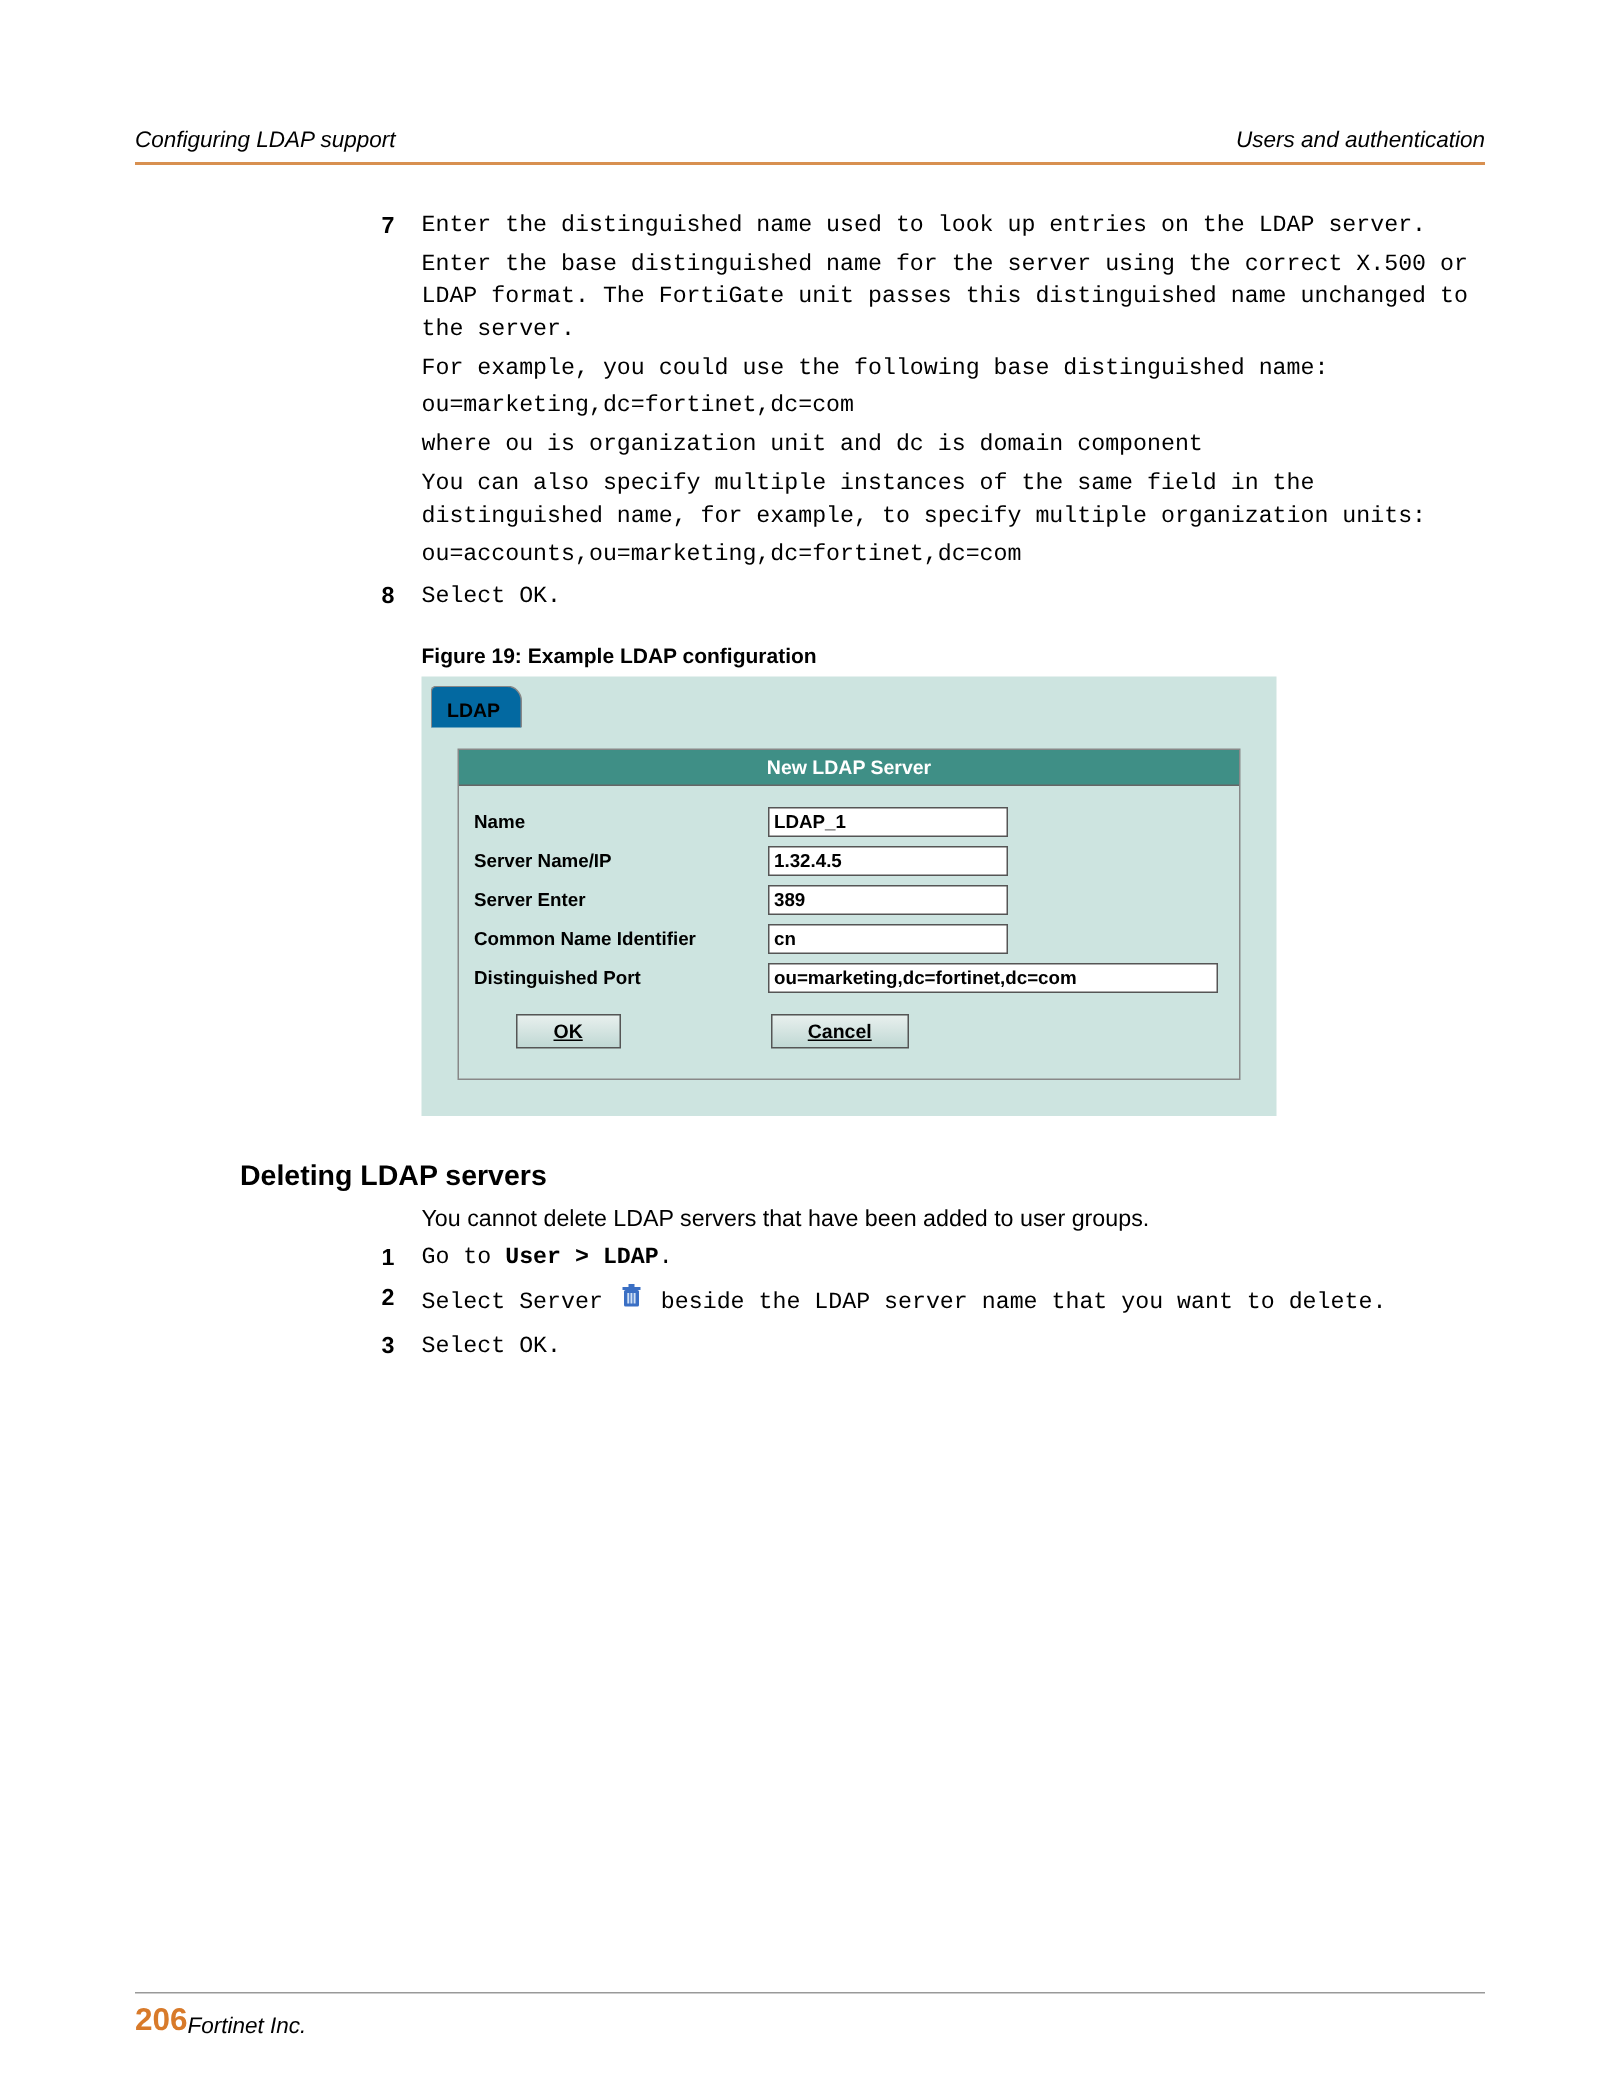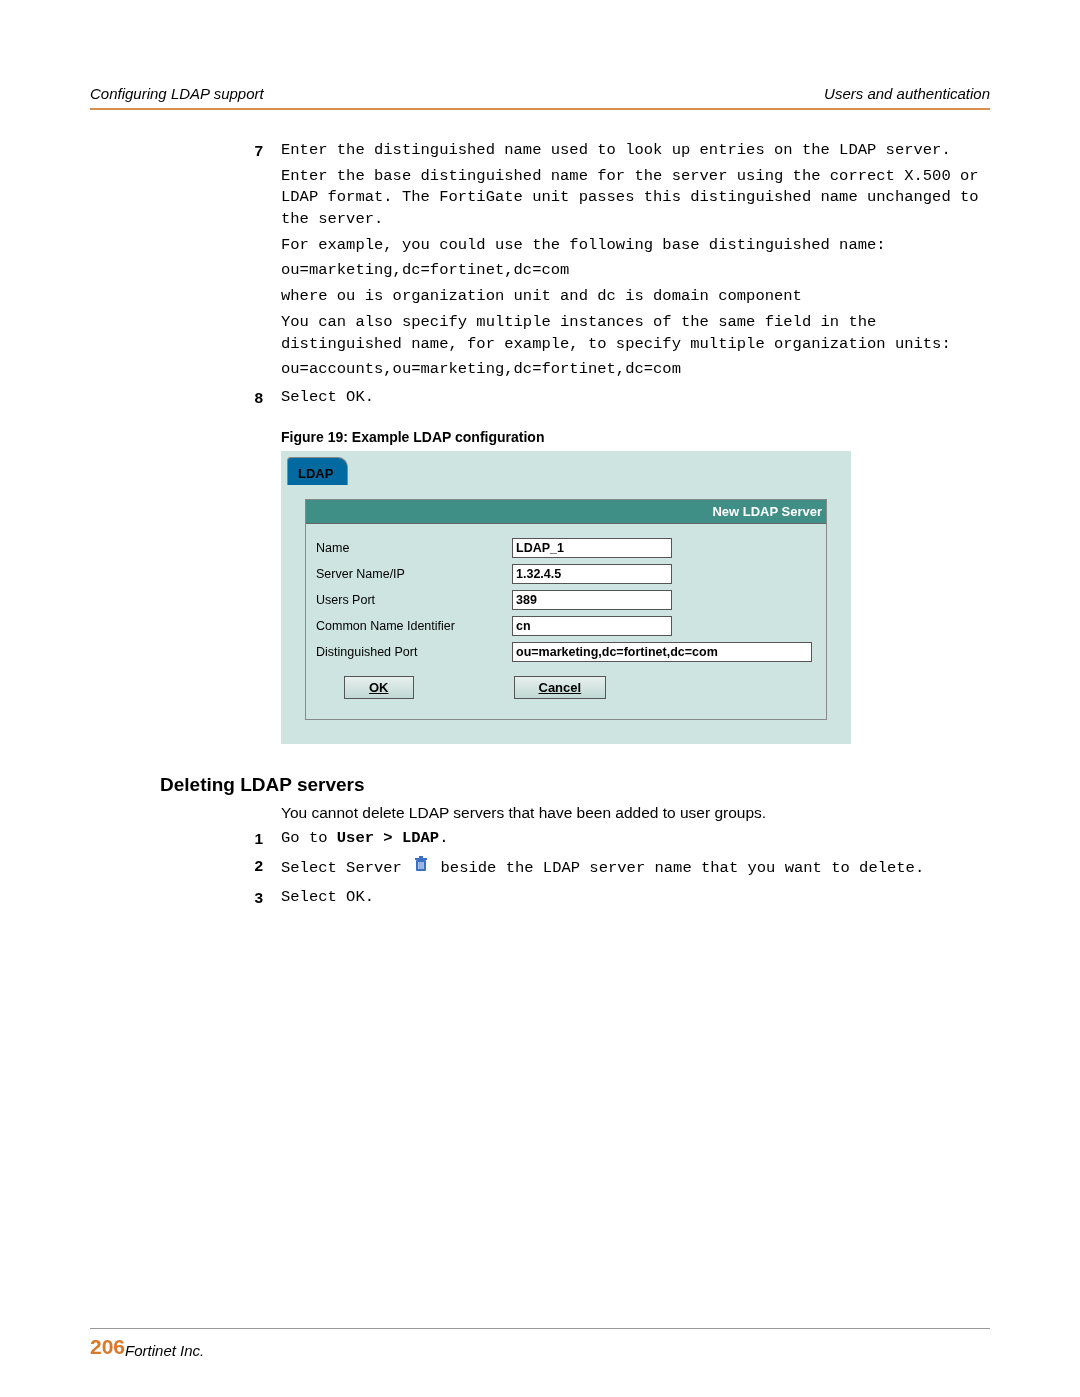--- a/index.html
+++ b/index.html
@@ -74,35 +74,35 @@
   }
   .ldap-box {
     background: #cde4e0;
     border: 1px solid #888;
     margin: 0 24px 0 24px;
     padding: 0 0 16px 0;
   }
   .ldap-title {
     background: #3f8f86;
     color: #fff;
-    text-align: right;
+    text-align: center;
     font-weight: bold;
     font-size: 13px;
     padding: 4px;
     border-bottom: 1px solid #666;
   }
   .ldap-form { padding: 8px 10px 4px 10px; }
   .ldap-row {
     display: flex;
     align-items: center;
     margin: 6px 0;
   }
   .ldap-label {
     width: 196px;
-    font-weight: normal;
+    font-weight: bold;
     font-size: 12.5px;
   }
   .ldap-input {
     font-family: Arial, sans-serif;
     font-size: 12.5px;
     font-weight: bold;
     border: 1px solid #555;
     padding: 2px 3px;
     background: #fff;
   }
@@ -198,21 +198,21 @@
         <div class="ldap-form">
           <div class="ldap-row">
             <div class="ldap-label">Name</div>
             <input class="ldap-input short" value="LDAP_1" style="">
           </div>
           <div class="ldap-row">
             <div class="ldap-label">Server Name/IP</div>
             <input class="ldap-input short" value="1.32.4.5" style="">
           </div>
           <div class="ldap-row">
-            <div class="ldap-label">Users Port</div>
+            <div class="ldap-label">Server Enter</div>
             <input class="ldap-input short" value="389" style="">
           </div>
           <div class="ldap-row">
             <div class="ldap-label">Common Name Identifier</div>
             <input class="ldap-input short" value="cn" style="">
           </div>
           <div class="ldap-row">
             <div class="ldap-label">Distinguished Port</div>
             <input class="ldap-input long" value="ou=marketing,dc=fortinet,dc=com" style="">
           </div>

